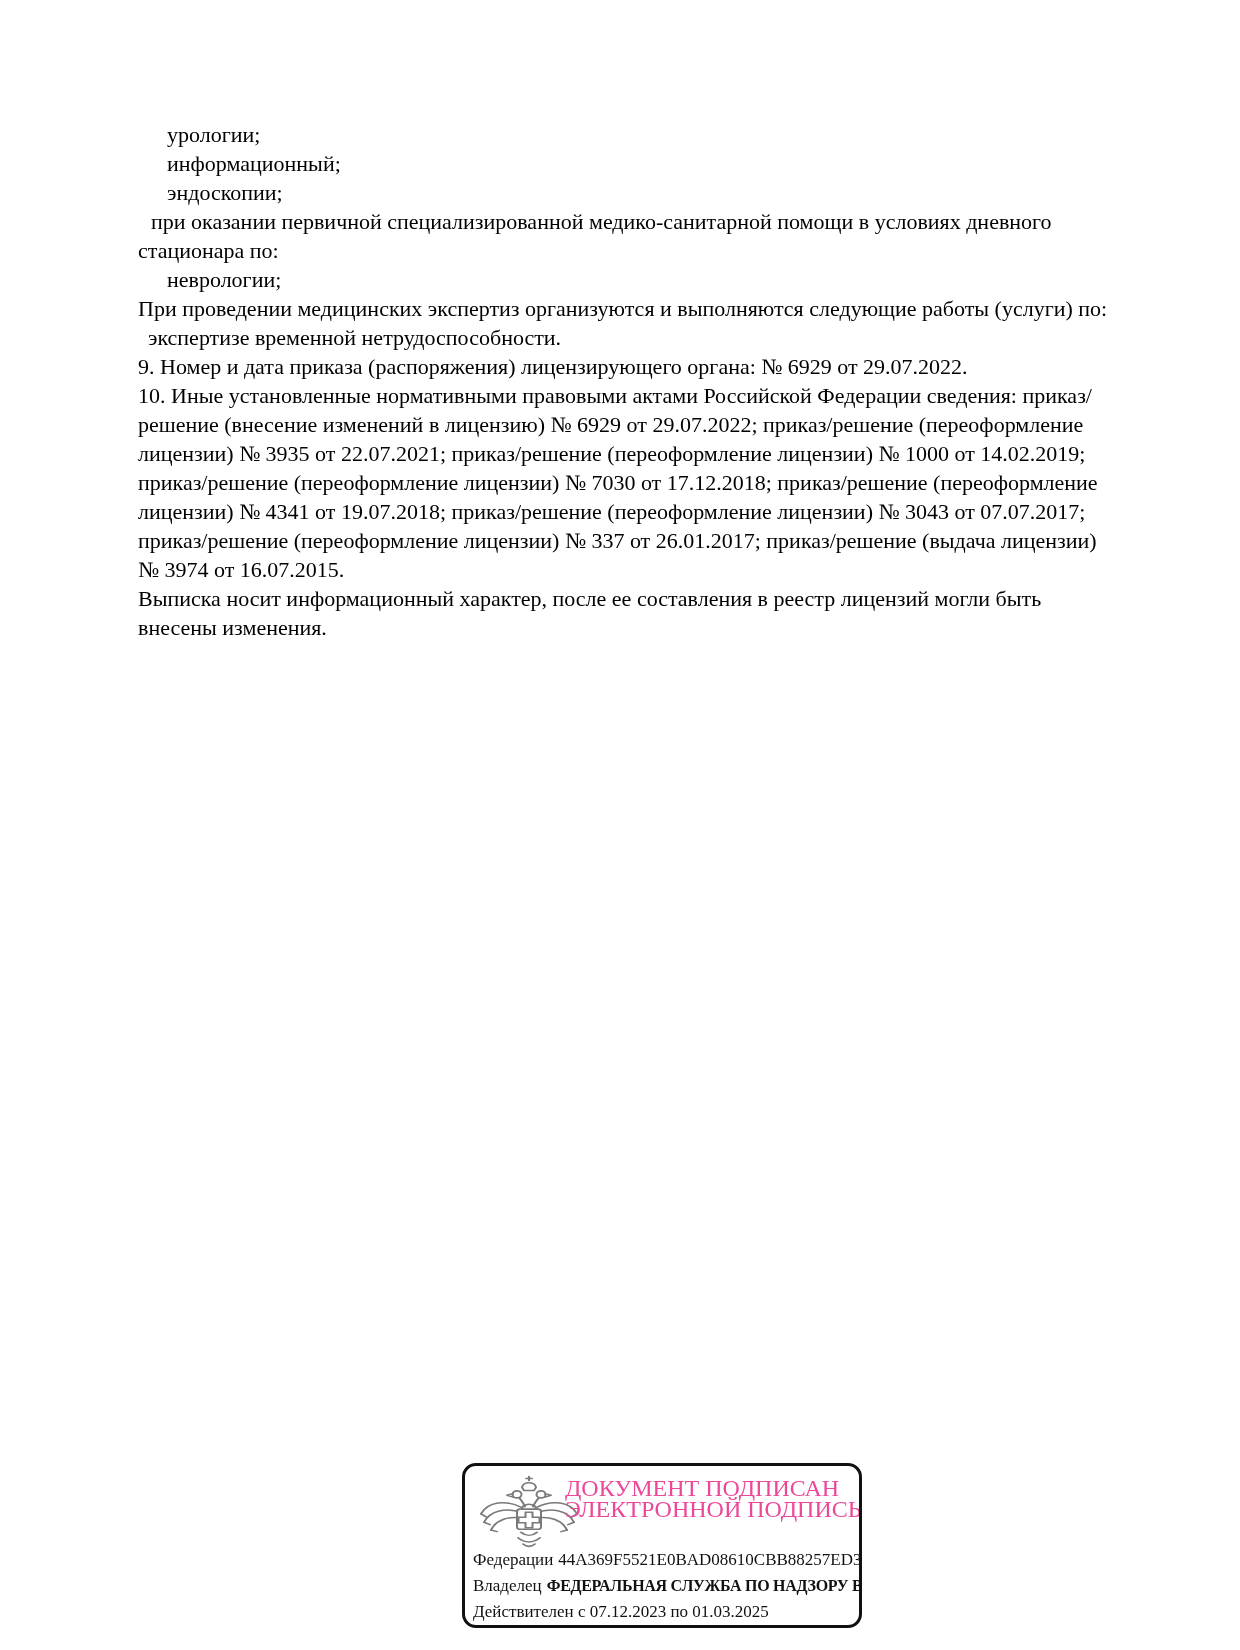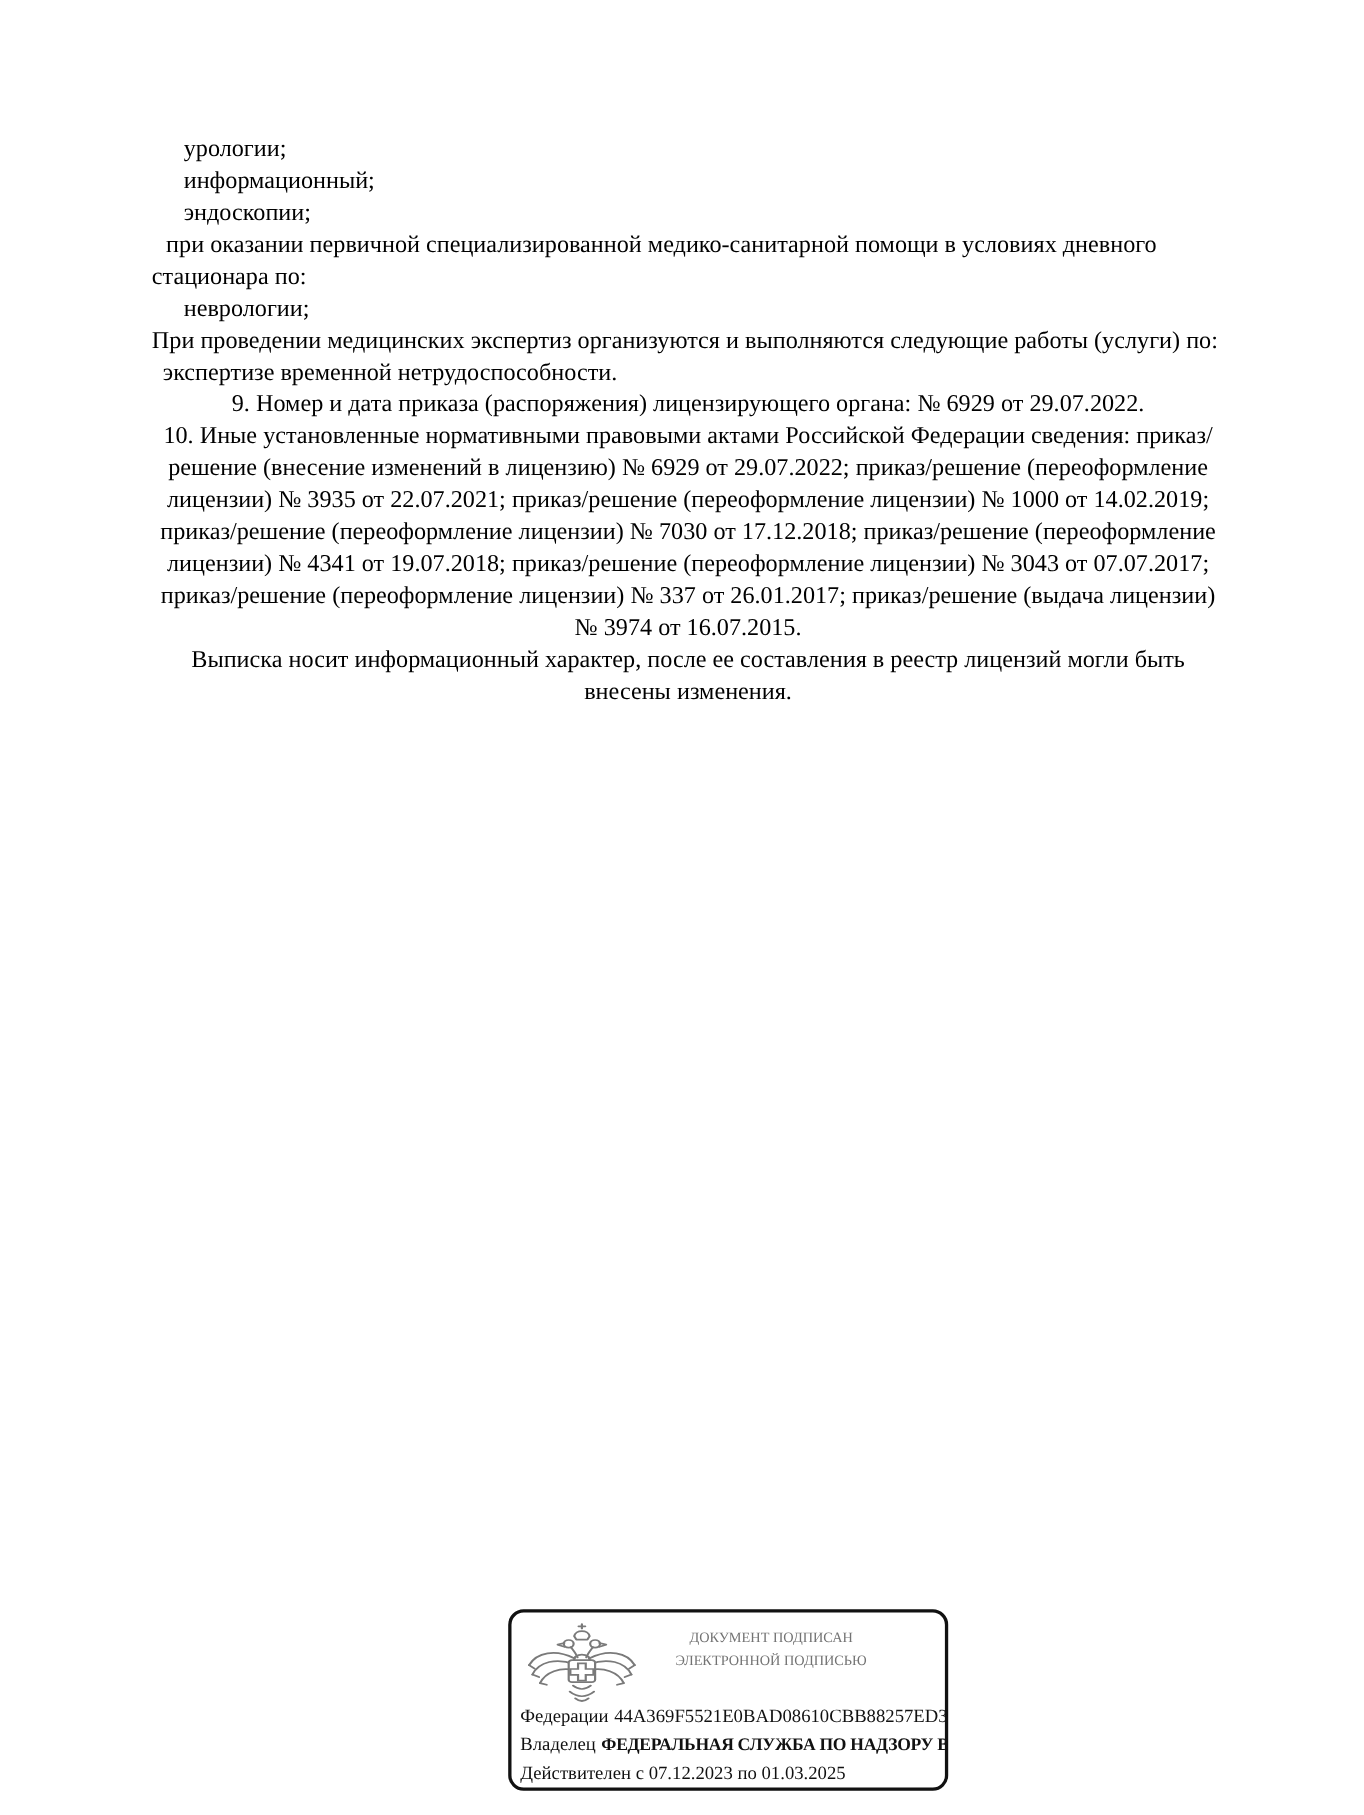--- a/index.html
+++ b/index.html
@@ -17,21 +17,21 @@
     left: 138px;
     top: 120px;
     width: 975px;
     font-size: 22px;
     line-height: 29px;
   }
   .doc p { margin: 0; }
   .li { padding-left: 29px; }
   .li-sm { padding-left: 10px; }
   .hang { text-indent: 13px; }
-  .sp { margin-top: 29px; text-align: center; }
+  .sp { margin-top: 29px; }
 
   
   .stamp {
     position: absolute;
     left: 462px;
     top: 1463px;
     width: 400px;
     height: 165px;
     box-sizing: border-box;
     border: 3px solid #111111;
@@ -46,24 +46,24 @@
     top: 9px;
     width: 104px;
     height: 76px;
   }
   .stamp-title {
     position: absolute;
     left: 100px;
     top: 12px;
     width: 272px;
     text-align: center;
-    font-size: 13px;
+    font-size: 24px;
     line-height: 21px;
     white-space: nowrap;
-    color: #737373;
+    color: #ec4899;
   }
   .stamp-line {
     position: absolute;
     left: 8px;
     white-space: nowrap;
     font-size: 17px;
     color: #111111;
   }
   .stamp-cert  { top: 84px; }
   .stamp-owner { top: 110px; }

